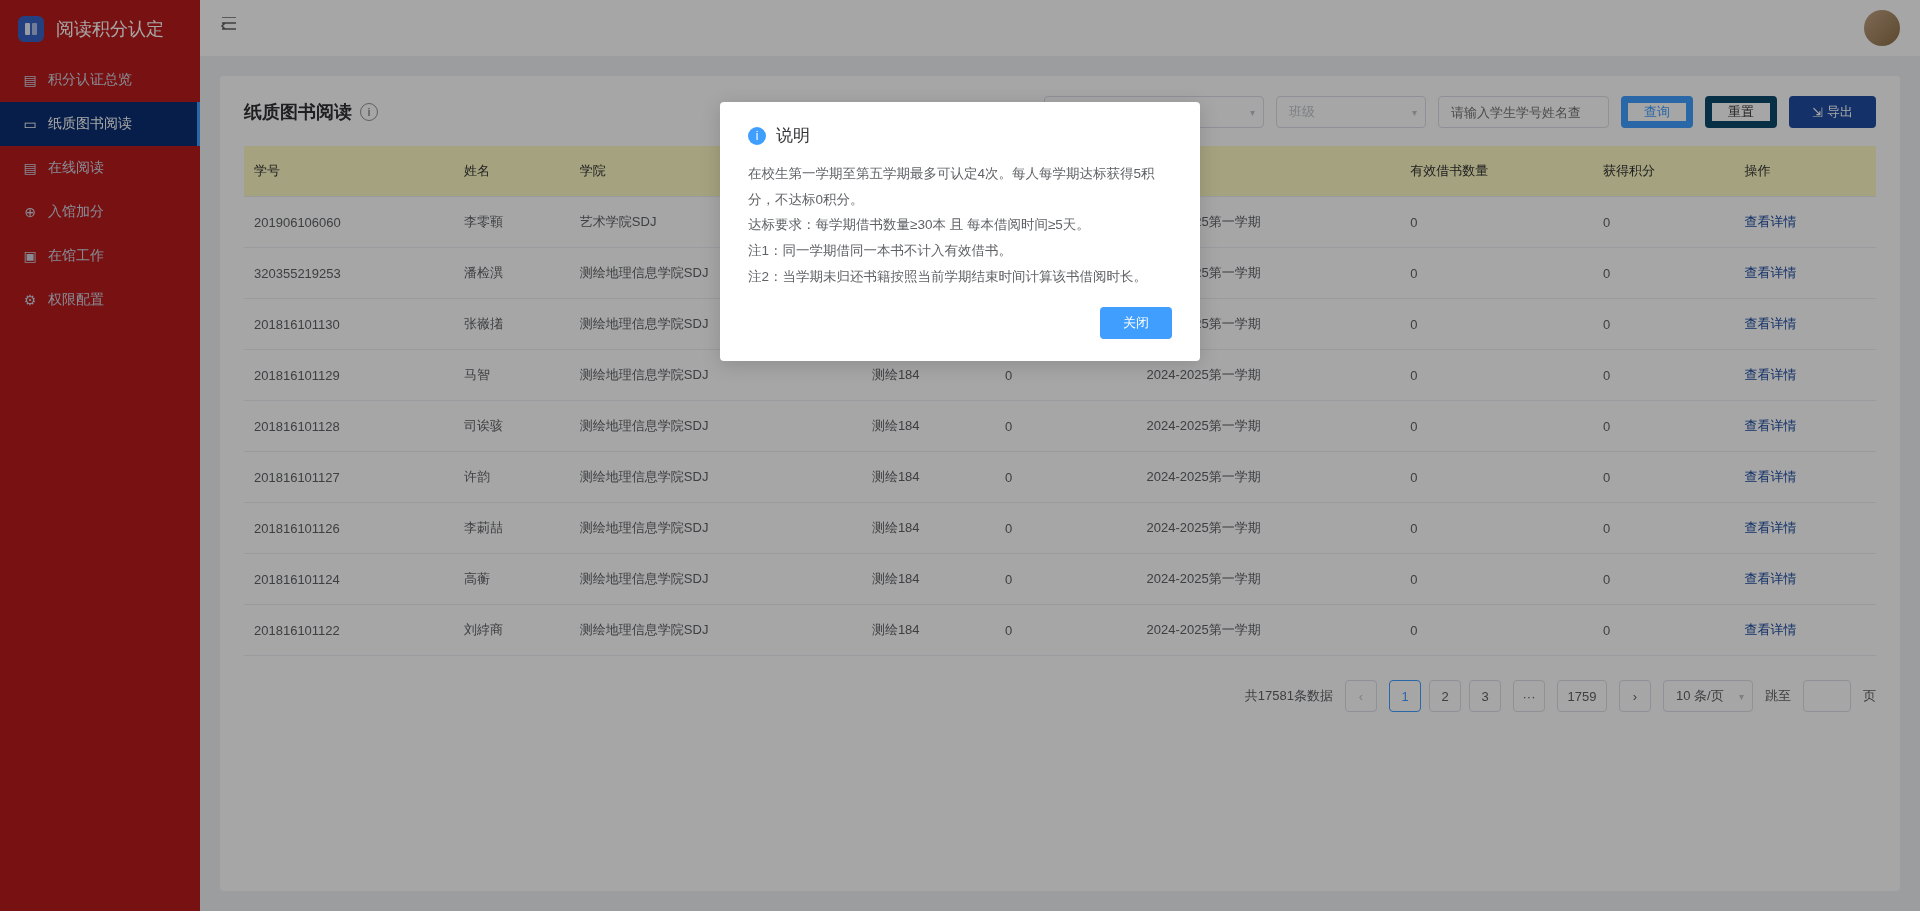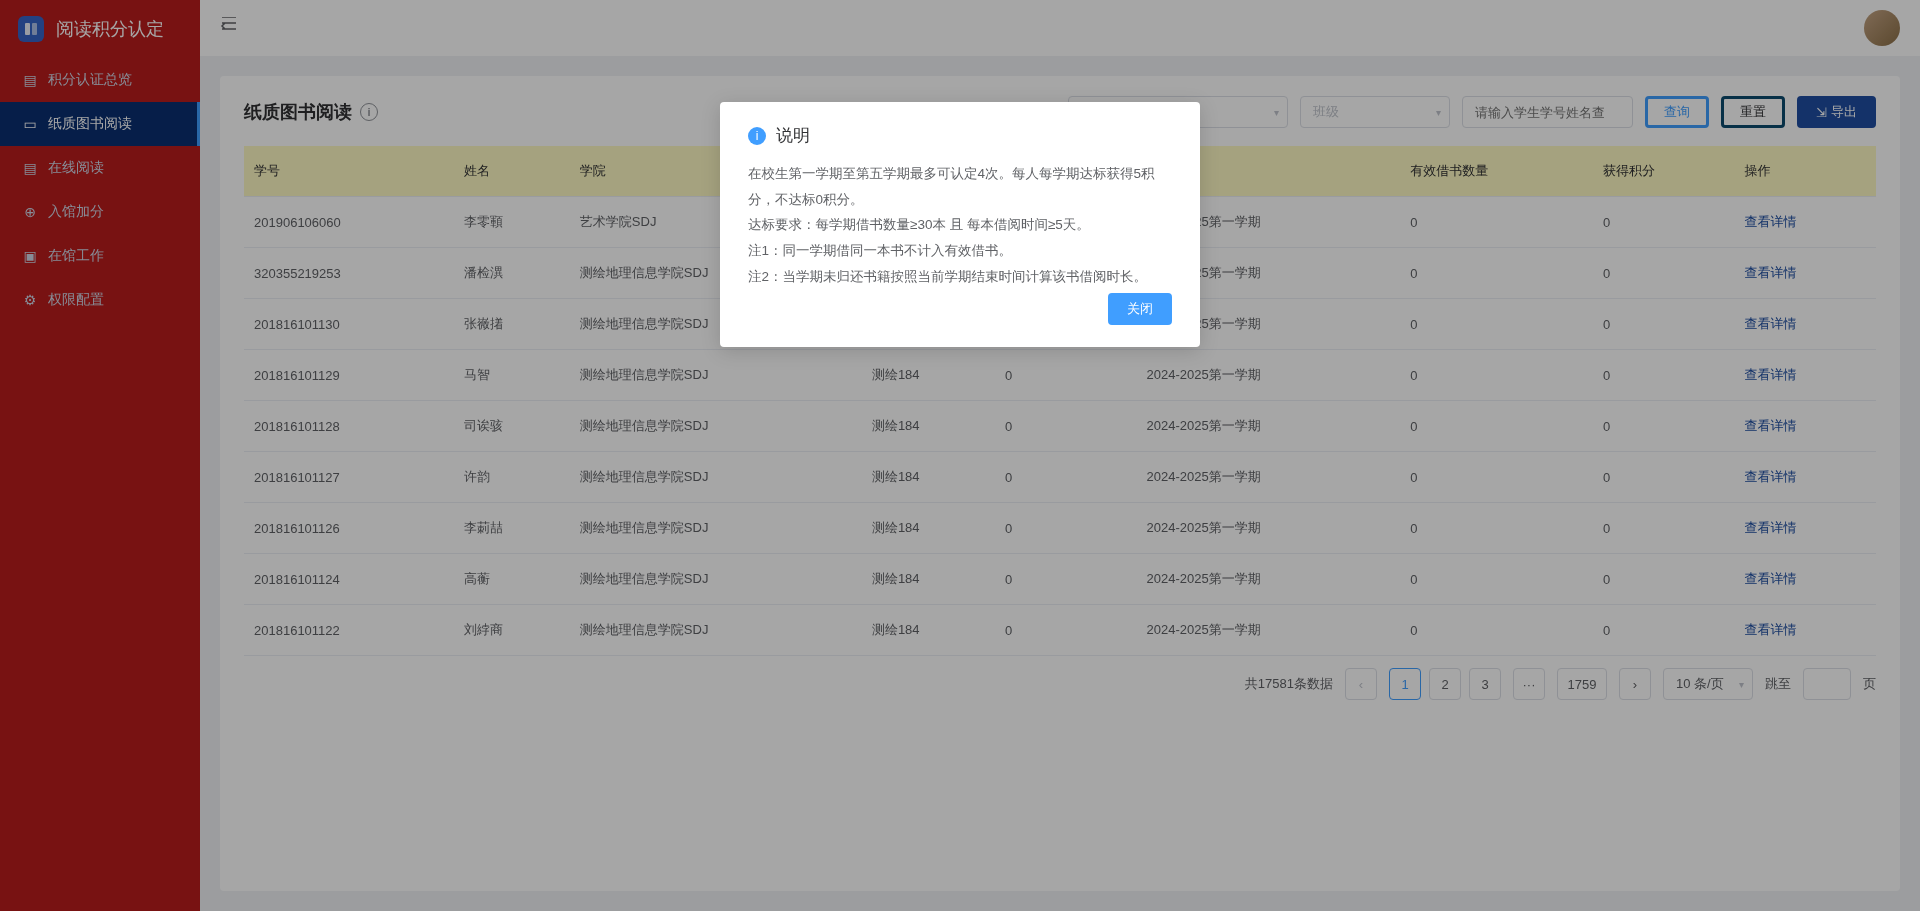--- a/index.html
+++ b/index.html
@@ -118,21 +118,21 @@
 }
 .sel .chev {
   position:absolute; right:8px; top:50%; transform:translateY(-50%);
   color:#c0c4cc; font-size:10px;
 }
 .inp { width:171px; color:#737373; }
 .btn {
   height:32px;
   padding:0 16px;
   border-radius:4px;
-  border:3px solid #0c4a6e;
+  border:7px solid #0c4a6e;
   background:#fff;
   display:inline-flex;align-items:center;justify-content:center;
   cursor:pointer;
   font-size:13px;
 }
 .btn.ghost-blue { border-color:#409eff; color:#409eff; }
 .btn.primary { background:#1f4ea1; border-color:#1f4ea1; color:#fff; }
 .table { width:100%; border-collapse:collapse; }
 .table th, .table td {
   text-align:left;
@@ -142,21 +142,21 @@
   font-weight:normal;
   color:#606266;
 }
 .table th { background:#fef9c3; color:#303133; font-weight:500; }
 .link { color:#1f4ea1; cursor:pointer; }
 .pagination {
   display:flex;
   align-items:center;
   justify-content:flex-end;
   gap:12px;
-  margin-top:12px;
+  margin-top:24px;
   font-size:13px;
   color:#606266;
 }
 .pg-btn {
   min-width:32px; height:32px;
   border:1px solid #dcdfe6;
   border-radius:4px;
   background:#fff;
   display:inline-flex;align-items:center;justify-content:center;
   cursor:pointer;
@@ -187,21 +187,21 @@
   font-size:17px; font-weight:500;
   margin-bottom:14px;
 }
 .modal-title .mi {
   width:18px;height:18px;border-radius:50%;
   background:#409eff;color:#fff;
   display:inline-flex;align-items:center;justify-content:center;
   font-size:12px;margin-right:10px;font-style:normal;
 }
 .modal-body { font-size:13.5px; line-height:1.9; color:#606266;margin-top:12px; }
-.modal-footer { display:flex; justify-content:flex-end; margin-top:4px; }
+.modal-footer { display:flex; justify-content:flex-end; margin-top:18px; }
 .modal-footer .btn { background:#409eff; border-color:#409eff; color:#fff; }
 </style>
 </head>
 <body>
 
 <div class="sidebar">
   <div class="sidebar-header">
     <span class="sidebar-logo">
       <svg width="16" height="16" viewBox="0 0 16 16">
           <rect x="2" y="2" width="5" height="12" rx="1" fill="#fff" opacity="0.9"></rect>

